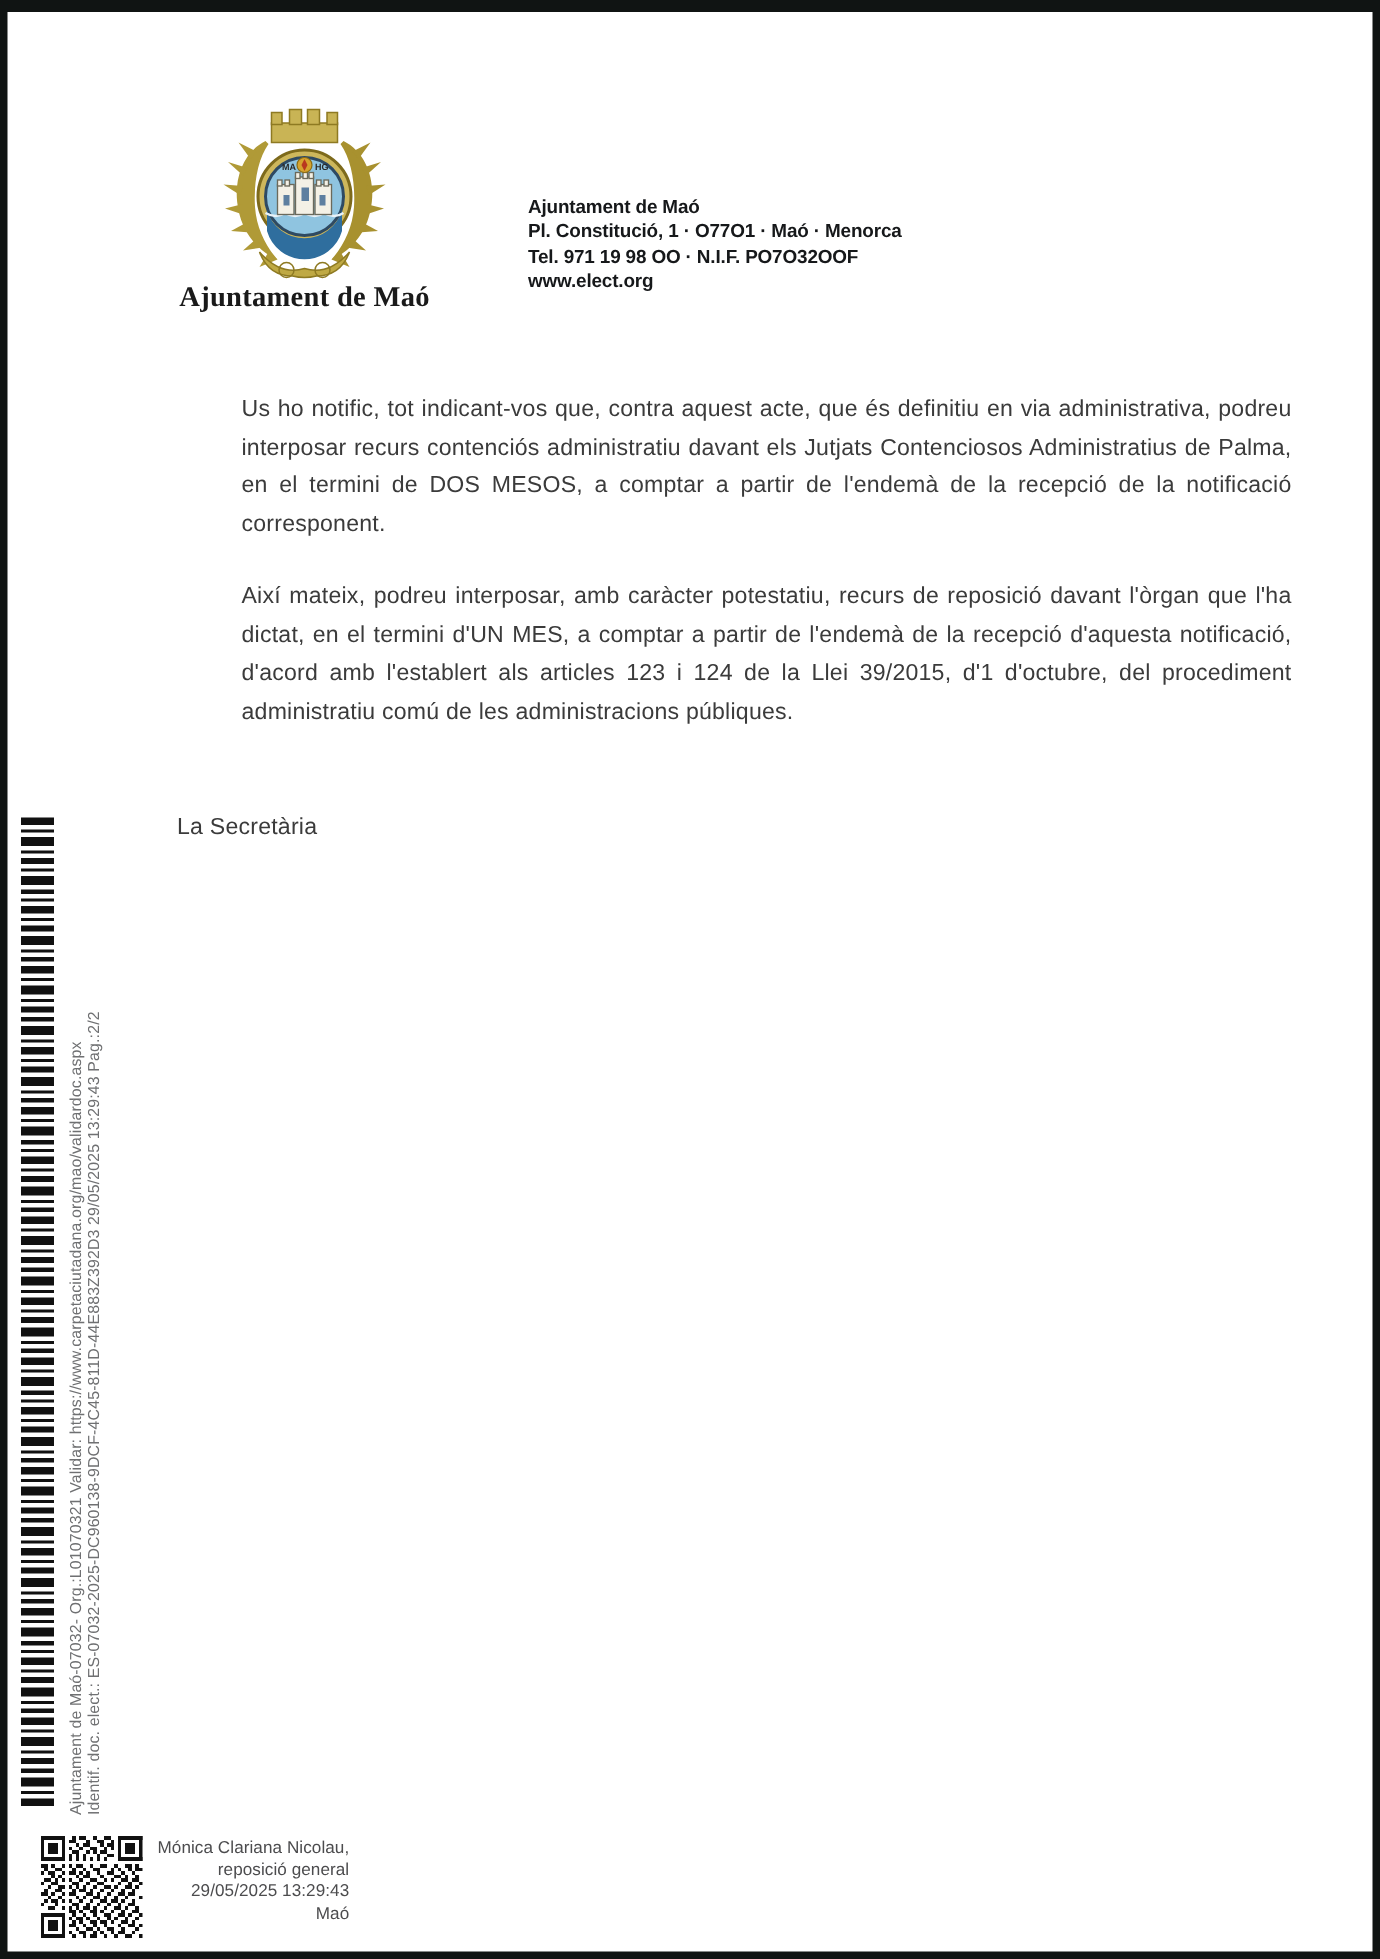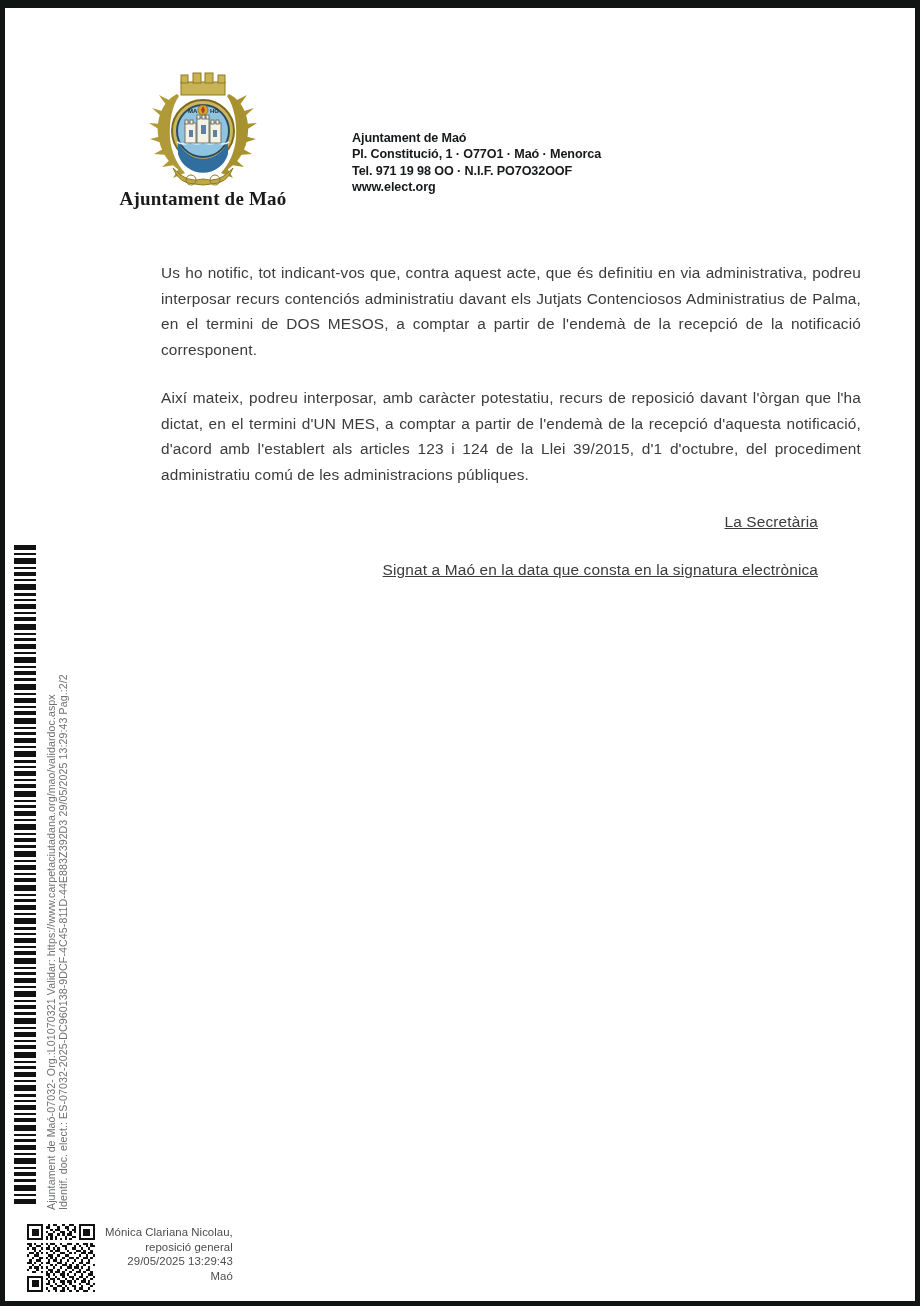--- a/index.html
+++ b/index.html
@@ -81,27 +81,26 @@
     letter-spacing: 0.15px;
     margin-left: 43px;
   }
   #body-text p { margin: 0 0 23px 0; }
   #body-text p:last-child { margin-bottom: 0; }
 
   
   #signature-block {
     position: absolute;
     left: 113px;
-    top: 505px;
+    top: 535px;
     width: 700px;
-    text-align: right;
+    text-align: left;
     color: #3b3b3b;
     font-size: 15.4px;
     letter-spacing: 0.15px;
-    text-decoration: underline;
   }
   #sig-role { margin-bottom: 30px; }
   #sig-name { margin-bottom: 30px; }
   #sig-place { }
 
   
   #margin-stamp {
     position: absolute;
     left: 6px;
     top: 530px;
@@ -248,21 +247,20 @@
     </div>
   </div>
 
   <div id="body-text">
     <p>Us ho notific, tot indicant-vos que, contra aquest acte, que és definitiu en via administrativa, podreu interposar recurs contenciós administratiu davant els Jutjats Contenciosos Administratius de Palma, en el termini de DOS MESOS, a comptar a partir de l'endemà de la recepció de la notificació corresponent.</p>
     <p>Així mateix, podreu interposar, amb caràcter potestatiu, recurs de reposició davant l'òrgan que l'ha dictat, en el termini d'UN MES, a comptar a partir de l'endemà de la recepció d'aquesta notificació, d'acord amb l'establert als articles 123 i 124 de la Llei 39/2015, d'1 d'octubre, del procediment administratiu comú de les administracions públiques.</p>
   </div>
 
   <div id="signature-block">
     <div id="sig-role">La Secretària</div>
-    <div id="sig-place">Signat a Maó en la data que consta en la signatura electrònica</div>
   </div>
 
   <div id="margin-stamp">
     <svg id="barcode" viewBox="0 0 22 665" preserveAspectRatio="none">
       <rect x="0" y="0" width="22" height="665" fill="#ffffff"></rect>
       <g fill="#111111">
         <rect x="0" y="2" width="22" height="5"></rect>
         <rect x="0" y="10" width="22" height="2"></rect>
         <rect x="0" y="15" width="22" height="6"></rect>
         <rect x="0" y="24" width="22" height="2"></rect>

